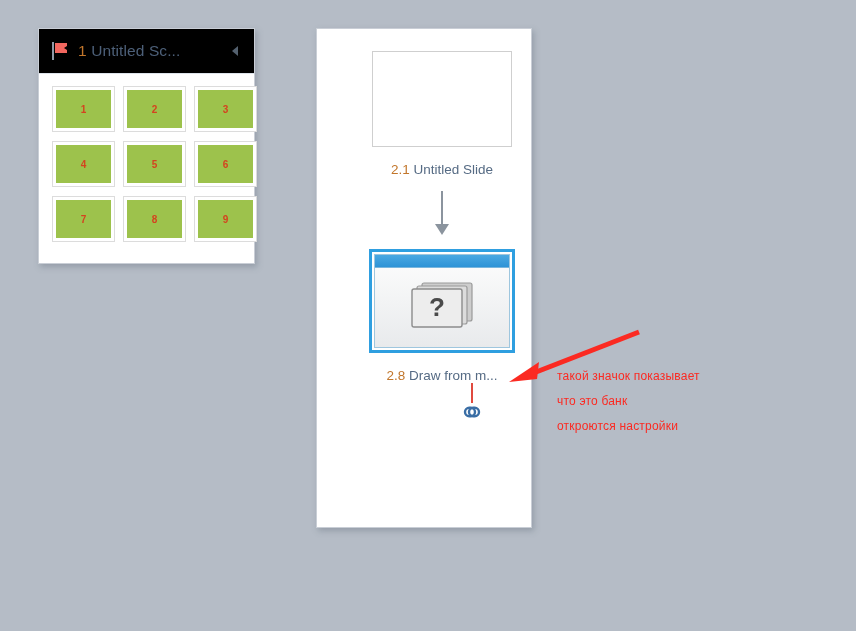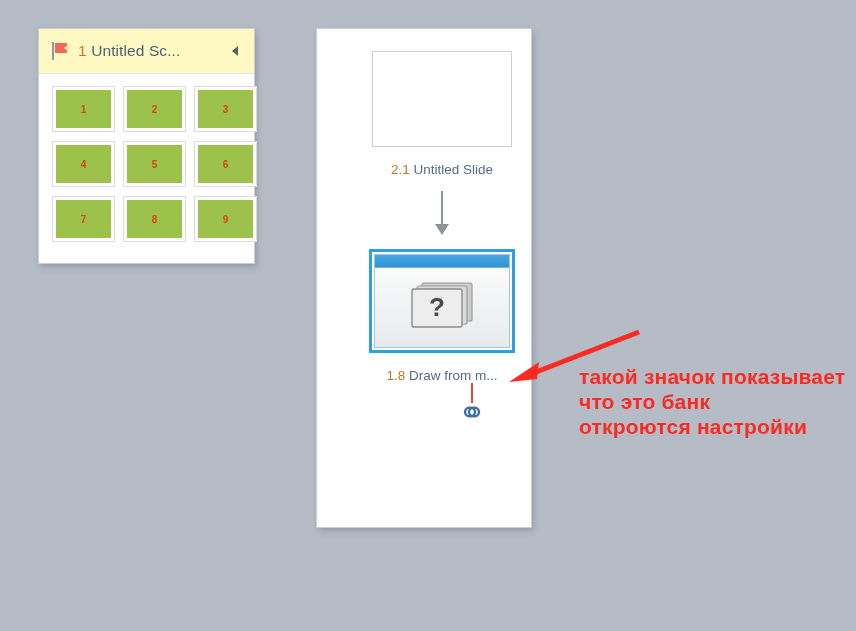--- a/index.html
+++ b/index.html
@@ -15,21 +15,21 @@
   
   .panel{
     position:absolute;
     background:#ffffff;
     border:1px solid #c9ced6;
     box-shadow:2px 3px 6px rgba(90,100,115,0.35);
     box-sizing:border-box;
   }
   .panel-header{
     height:45px;
-    background:#fef9c3;
+    background:#000000;
     border-bottom:1px solid #dde3ea;
     display:flex;
     align-items:center;
     padding:0 10px 0 12px;
     box-sizing:border-box;
   }
   .panel-title{
     font-size:15.5px;
     color:#4d6079;
     white-space:nowrap;
@@ -115,26 +115,25 @@
 
   .link-col{display:flex;flex-direction:column;align-items:center;width:146px;}
   .link-stub{width:2px;height:20px;background:#e04a3f;margin-left:60px;}
   .link-icon{margin-left:60px;margin-top:2px;}
 
   
   .anno-text{
     position:absolute;
     left:557px;top:364px;
     color:#fb2a22;
-    font-size:21px;
-    font-weight:bold;
+    font-size:12px;
+    font-weight:normal;
     line-height:25px;
     white-space:nowrap;
     letter-spacing:.2px;
-    margin-left:22px;
   }
   .anno-arrow{position:absolute;left:503px;top:328px;}
 </style>
 </head>
 <body>
 
 <div class="stage">
 
   <div class="panel" id="panel1">
     <div class="panel-header">
@@ -216,21 +215,21 @@
                   <rect x="3" y="8" width="50" height="38" rx="2" fill="#ededed" stroke="#8c8c8c" stroke-width="1.4"></rect>
                   <text x="28" y="35" font-family="'Liberation Sans',sans-serif" font-size="26" font-weight="bold" fill="#4a4a4a" text-anchor="middle">?</text>
                 </svg>
               </span>
             </div>
           </div>
         </div>
       </div>
 
       <div class="thumb-label">
-        <span class="num">1.8</span>
+        <span class="num">2.8</span>
         <span>Draw from m...</span>
       </div>
 
       <div class="link-col">
         <div class="link-stub"></div>
         <span class="link-icon">
           <svg width="22" height="14" viewBox="0 0 22 14">
             <path d="M8 7 a4.2 4.2 0 0 1 4.2-4.2 h1.6 a4.2 4.2 0 0 1 0 8.4 h-1.6 A4.2 4.2 0 0 1 8 7 Z" fill="none" stroke="#3a6ea5" stroke-width="2.4"></path>
             <path d="M14 7 a4.2 4.2 0 0 1 -4.2 4.2 h-1.6 a4.2 4.2 0 0 1 0 -8.4 h1.6 A4.2 4.2 0 0 1 14 7 Z" fill="none" stroke="#3a6ea5" stroke-width="2.4"></path>
           </svg>

